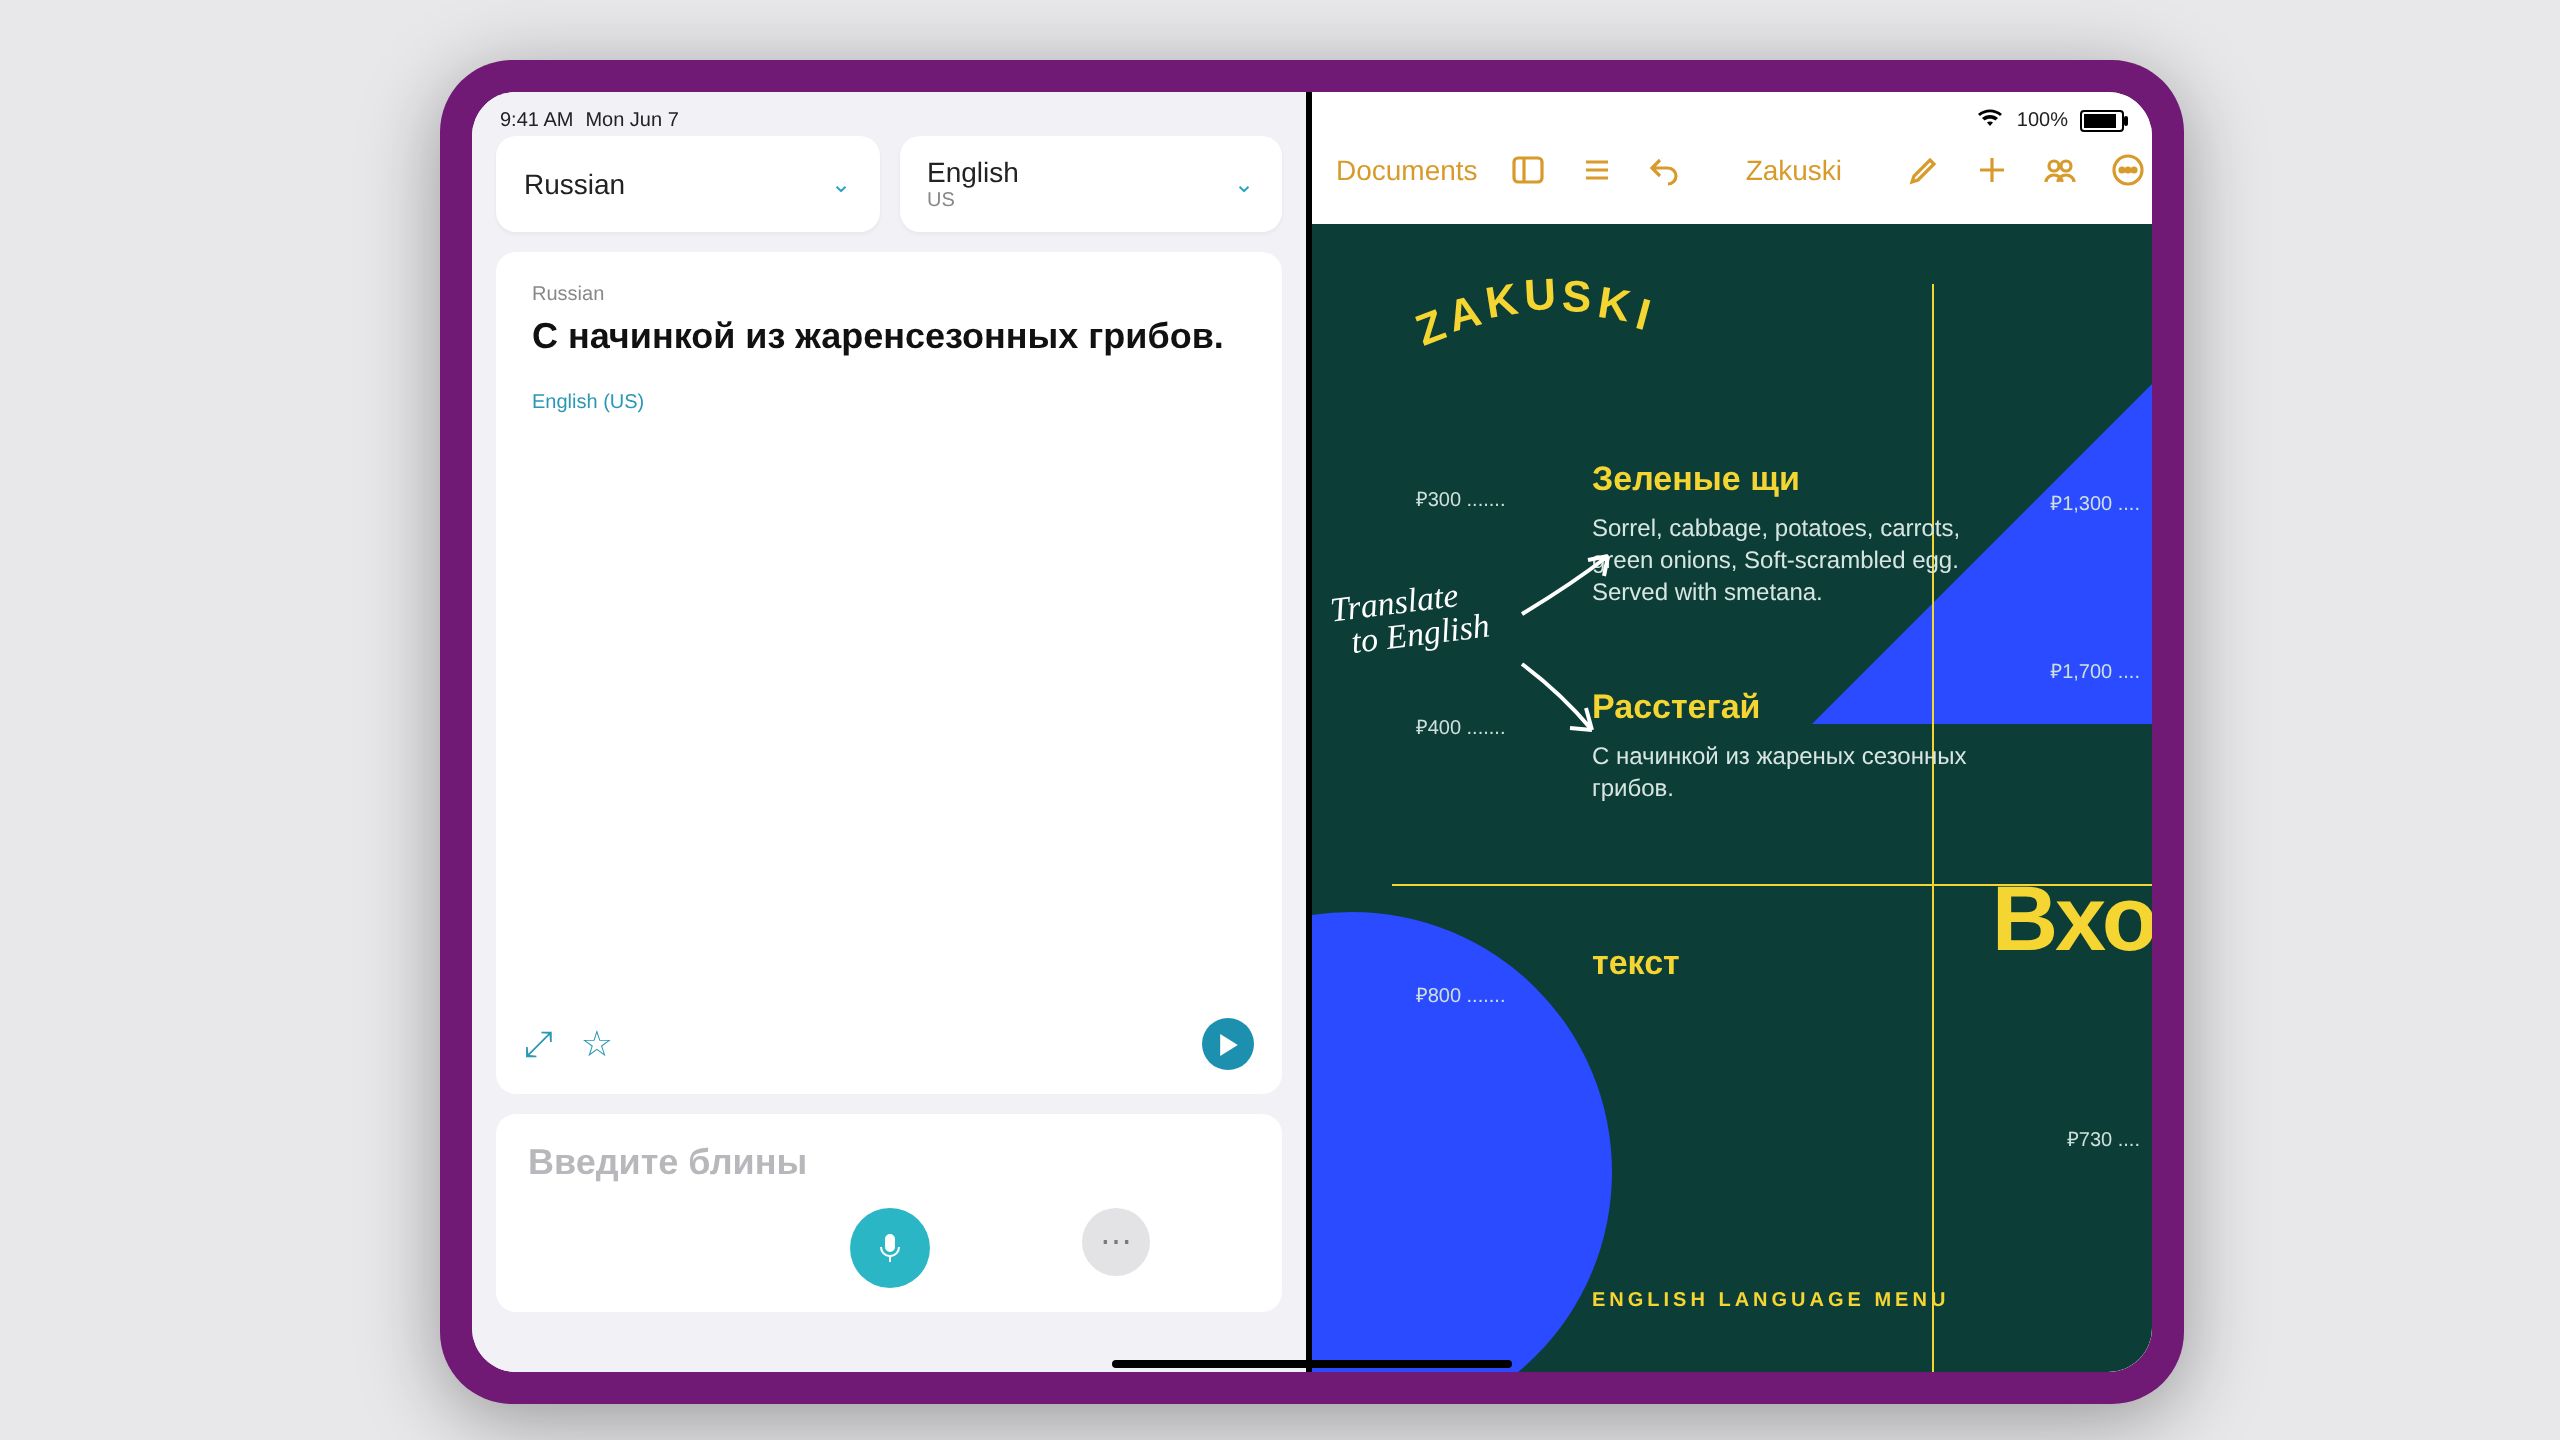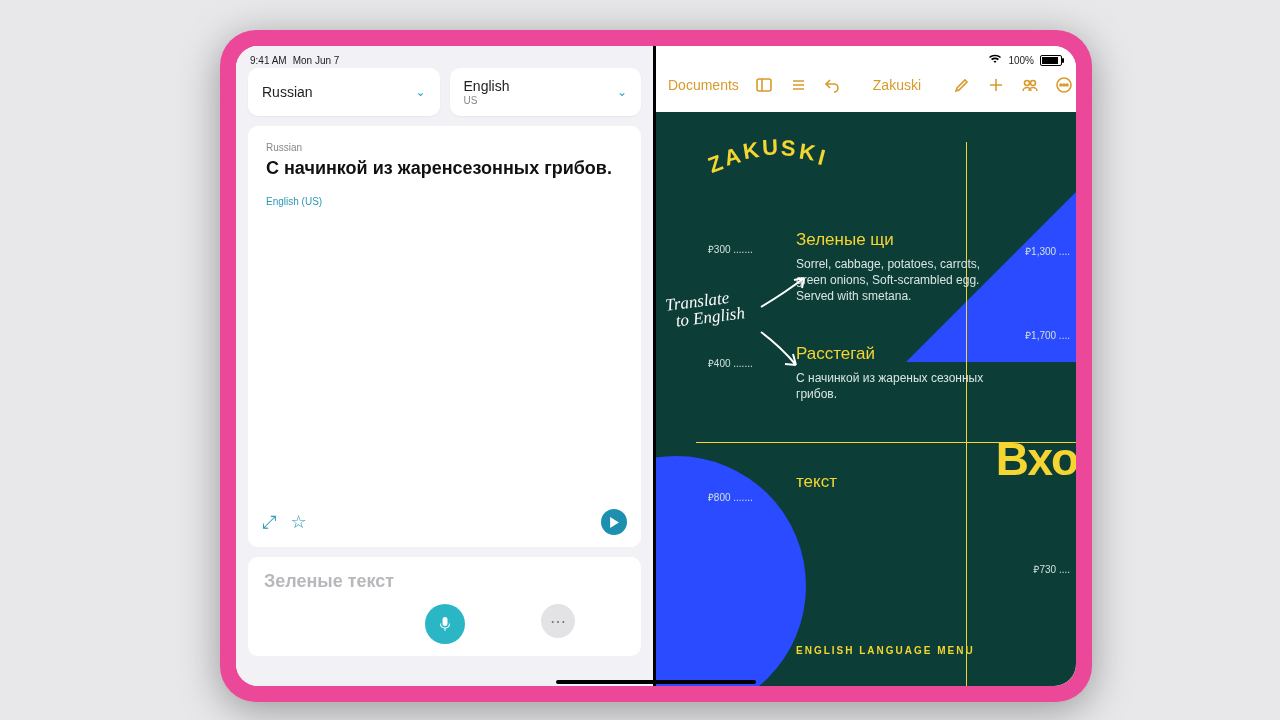--- a/index.html
+++ b/index.html
@@ -1,17 +1,17 @@
 <!DOCTYPE html>
 <html><head>
 <meta charset="utf-8">
 <style>
   html,body{margin:0;padding:0;background:#e8e8ea;font-family:-apple-system,Helvetica,Arial,sans-serif;}
   .stage{width:1280px;height:720px;position:relative;}
-  .ipad{position:absolute;left:220px;top:30px;width:840px;height:640px;background:#ec4899;border-radius:36px;padding:16px;box-shadow:0 8px 40px rgba(0,0,0,.35);} 
+  .ipad{position:absolute;left:220px;top:30px;width:840px;height:640px;background:#701a75;border-radius:36px;padding:16px;box-shadow:0 8px 40px rgba(0,0,0,.35);} 
   .screen{width:100%;height:100%;border-radius:22px;overflow:hidden;display:flex;background:#fff;position:relative;}
   .divider{width:3px;background:#000;}
   
   .status{position:absolute;top:0;height:20px;font-size:10px;color:#222;display:flex;align-items:center;gap:6px;z-index:5;}
   .status.left{left:14px;top:4px;}
   .status.right{right:14px;top:4px;}
   .battery{display:inline-block;width:20px;height:9px;border:1px solid #000;border-radius:2px;position:relative;}
   .battery:after{content:"";position:absolute;right:-3px;top:2px;width:2px;height:5px;background:#000;border-radius:1px;}
   .battery i{display:block;width:16px;height:7px;margin:1px;background:#000;}
   .dots{display:flex;gap:3px;}
@@ -54,21 +54,21 @@
   .heading span:nth-child(1){transform:translateY(10px) rotate(-18deg);}
   .heading span:nth-child(2){transform:translateY(4px) rotate(-12deg);}
   .heading span:nth-child(3){transform:translateY(-1px) rotate(-6deg);}
   .heading span:nth-child(4){transform:translateY(-3px);}
   .heading span:nth-child(5){transform:translateY(-1px) rotate(6deg);}
   .heading span:nth-child(6){transform:translateY(4px) rotate(12deg);}
   .heading span:nth-child(7){transform:translateY(10px) rotate(18deg);}
   .vline{position:absolute;top:30px;bottom:0;left:310px;width:1px;background:#f4d531;}
   .hline{position:absolute;left:40px;right:0;top:330px;height:1px;background:#f4d531;}
   .item{position:absolute;width:190px;}
-  .item h3{margin:0 0 6px;color:#f4d531;font-size:17px;font-weight:400;}
+  .item h3{margin:0 0 6px;color:#f4d531;font-size:17px;font-weight:700;}
   .item p{margin:0;font-size:12px;line-height:1.35;color:#d8e6e3;}
   .price{position:absolute;font-size:10px;color:#cfe0dc;white-space:nowrap;}
   .hand{position:absolute;left:10px;top:180px;color:#fff;font-family:"Comic Sans MS","Segoe Script",cursive;font-style:italic;font-size:17px;line-height:1;transform:rotate(-7deg);}
   .arrow{position:absolute;stroke:#fff;stroke-width:2;fill:none;}
   .bigword{position:absolute;right:-2px;top:320px;color:#f4d531;font-size:46px;font-weight:900;letter-spacing:-1px;}
   .menu-tag{position:absolute;left:140px;bottom:30px;color:#f4d531;font-size:10px;letter-spacing:2px;font-weight:700;}
   .tico{width:18px;height:18px;display:inline-flex;align-items:center;justify-content:center;}
   .tico svg{width:18px;height:18px;fill:none;stroke:#d79a2b;stroke-width:1.6;}
 </style>
 </head>
@@ -130,21 +130,21 @@
             <span class="ico">☆</span>
             <span class="play">
               <svg viewBox="0 0 10 10">
                   <path d="M1 0v10l8-5z"></path>
                 </svg>
             </span>
           </div>
         </div>
 
         <div class="input-row">
-          <div class="placeholder">Зеленые текст</div>
+          <div class="placeholder">Введите блины</div>
           <div class="mic">
             <svg viewBox="0 0 16 16">
                 <path d="M8 10a2.5 2.5 0 0 0 2.5-2.5v-4a2.5 2.5 0 1 0-5 0v4A2.5 2.5 0 0 0 8 10zm4-2.5a4 4 0 0 1-8 0H3a5 5 0 0 0 4.5 4.97V15h1v-2.53A5 5 0 0 0 13 7.5z"></path>
               </svg>
           </div>
           <div class="more-round">⋯</div>
         </div>
       </div>
 
       <div class="divider"></div>

